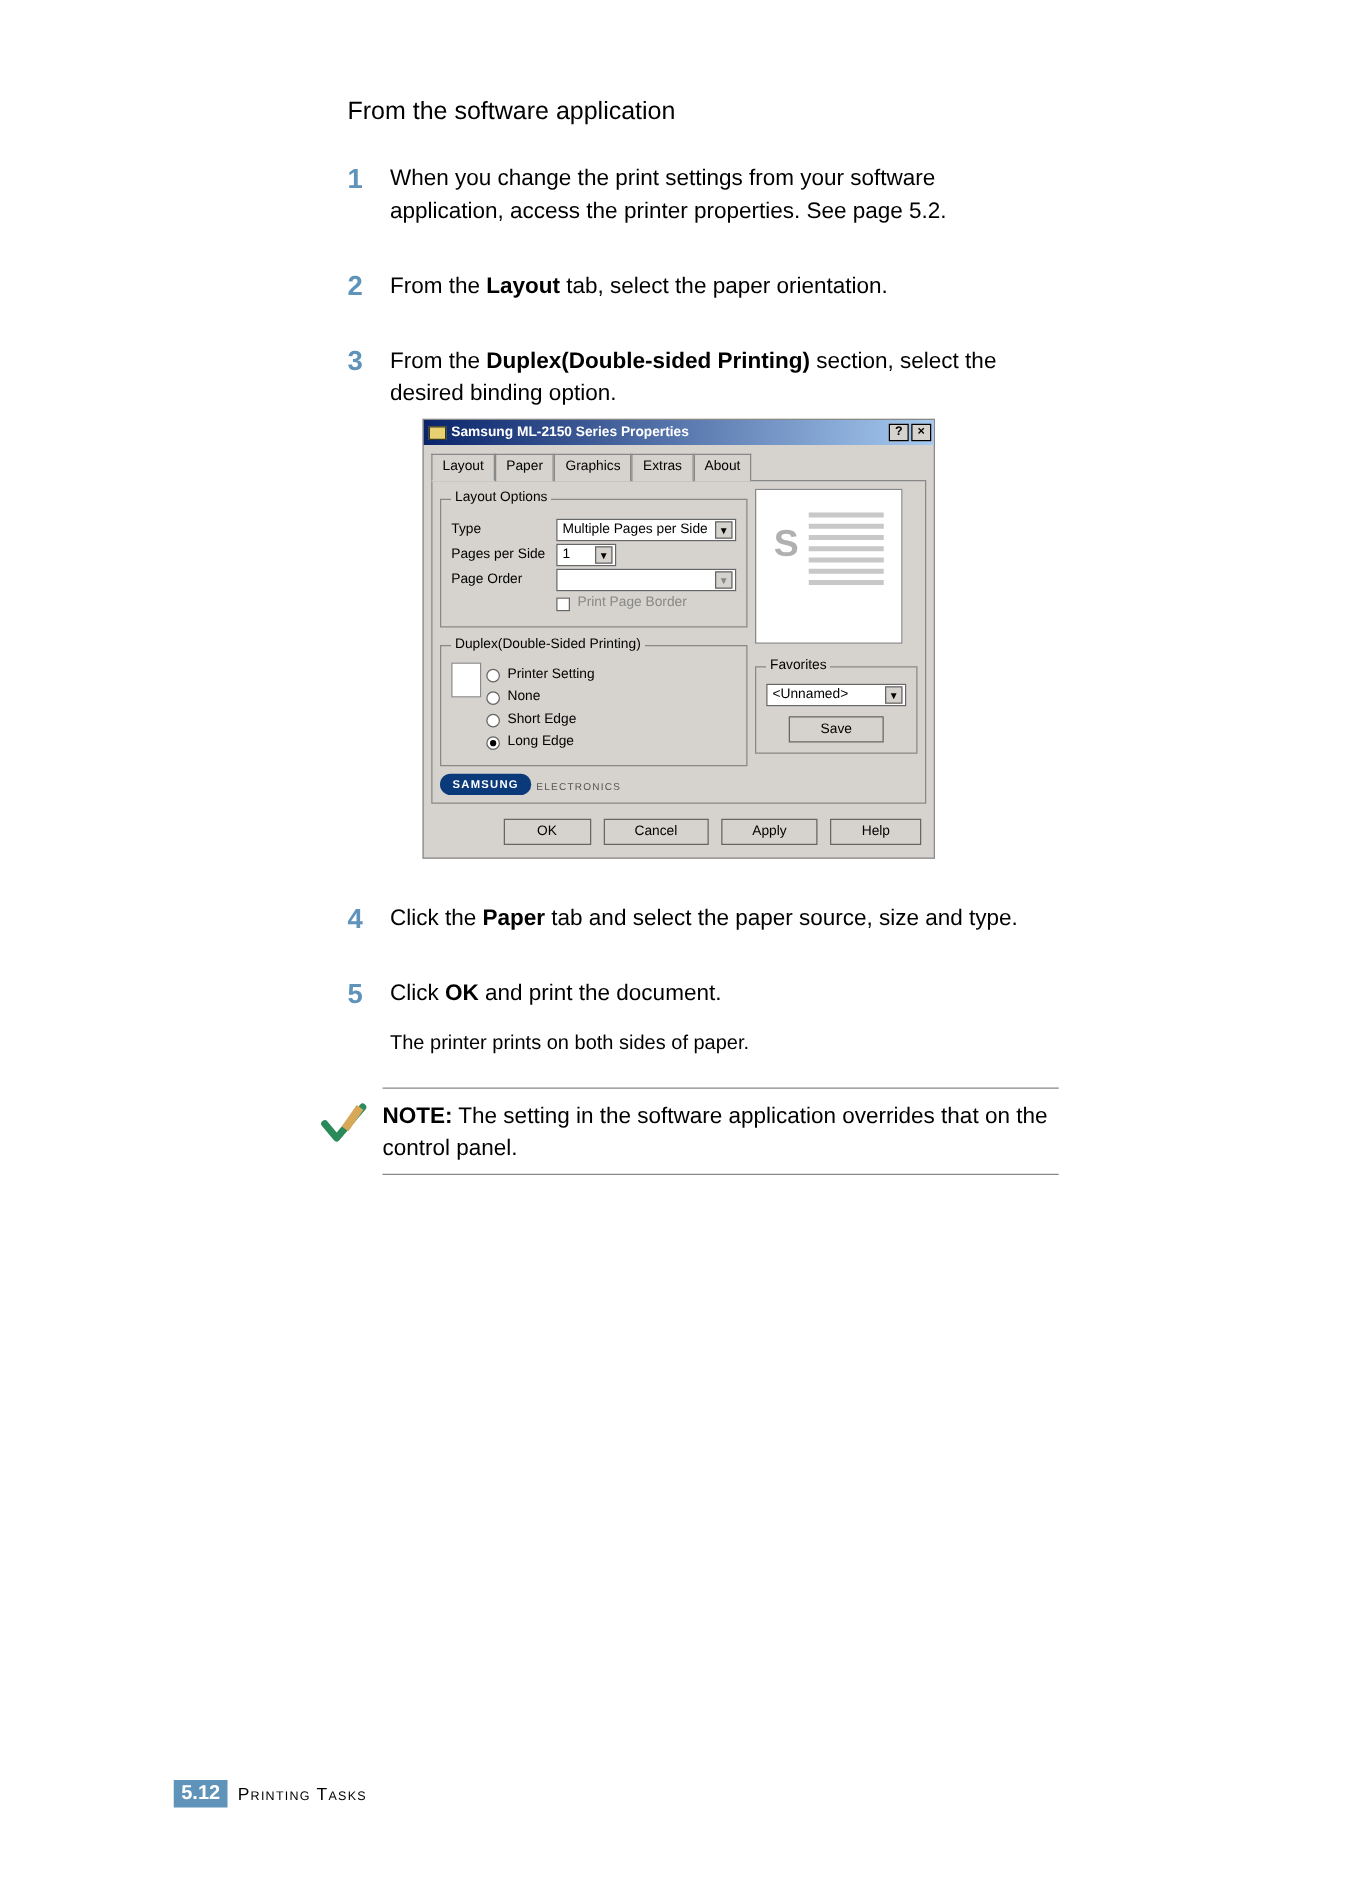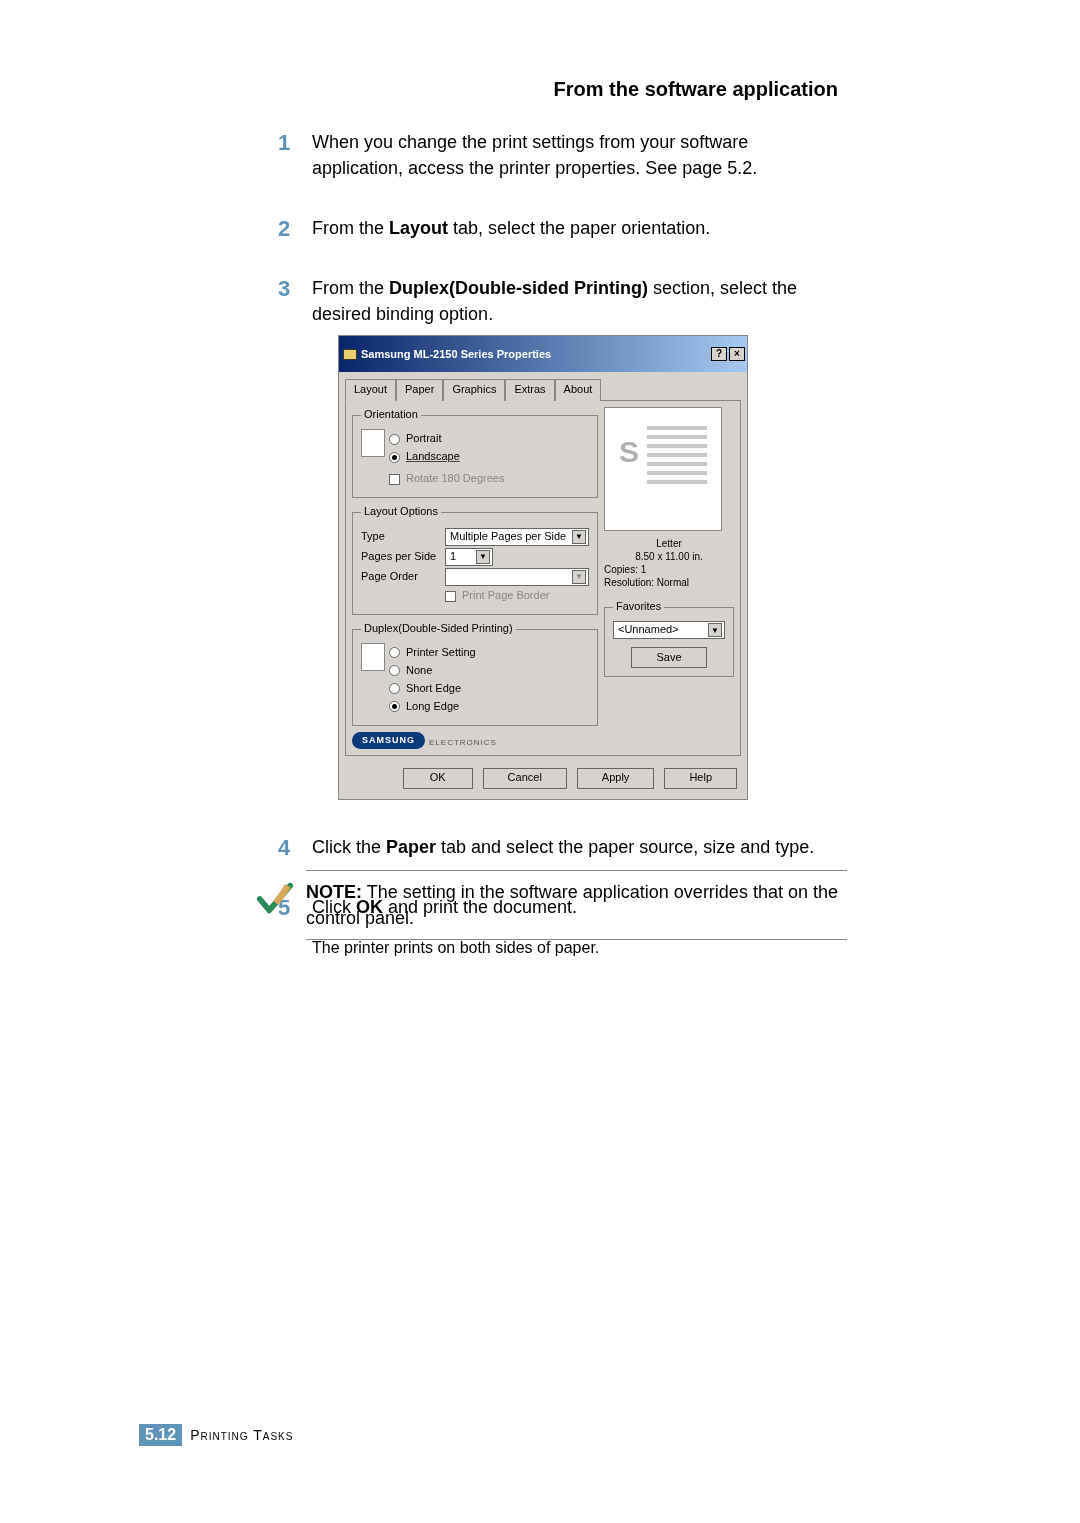--- a/index.html
+++ b/index.html
@@ -11,24 +11,23 @@
     position: relative;
     color: #000;
   }
   .content {
     position: absolute;
     left: 278px;
     top: 78px;
     width: 560px;
   }
   .section-head {
-    font-weight: bold;
+    font-weight: normal;
     font-size: 20px;
     margin-bottom: 28px;
-    text-align: right;
   }
   ol.steps {
     list-style: none;
     counter-reset: step;
   }
   ol.steps > li {
     position: relative;
     padding-left: 34px;
     margin-bottom: 34px;
     font-size: 18px;
@@ -46,21 +45,21 @@
   .dialog {
     width: 410px;
     margin: 8px 0 28px 26px;
     border: 1px solid #888;
     background: #d6d3ce;
     font-family: Tahoma, Arial, sans-serif;
     font-size: 11px;
     color: #000;
   }
   .titlebar {
-    height: 36px;
+    height: 20px;
     background: linear-gradient(to right, #0a246a, #a6caf0);
     color: #fff;
     display: flex;
     align-items: center;
     padding: 0 2px 0 4px;
     font-weight: bold;
   }
   .titlebar .printer-ico {
     width: 14px; height: 11px;
     background: #e8d070;
@@ -250,40 +249,20 @@
         </div>
         <div class="tabstrip">
           <div class="tab active">Layout</div>
           <div class="tab">Paper</div>
           <div class="tab">Graphics</div>
           <div class="tab">Extras</div>
           <div class="tab">About</div>
         </div>
         <div class="tab-body">
           <div class="leftcol">
-            <fieldset class="grp">
-              <legend>Orientation</legend>
-              <div style="display:flex;">
-                <div class="iconbox"></div>
-                <div>
-                  <div class="row">
-                    <span class="radio"></span>
-                    <span>Portrait</span>
-                  </div>
-                  <div class="row">
-                    <span class="radio sel"></span>
-                    <span class="underline">Landscape</span>
-                  </div>
-                  <div class="row disabled" style="margin-top:6px;">
-                    <span class="check"></span>
-                    <span>Rotate 180 Degrees</span>
-                  </div>
-                </div>
-              </div>
-            </fieldset>
 
             <fieldset class="grp">
               <legend>Layout Options</legend>
               <div class="row">
                 <span class="lbl">Type</span>
                 <span class="dropdown" style="flex:1;">
                   <span>Multiple Pages per Side</span>
                   <span class="dd-arrow"></span>
                 </span>
               </div>
@@ -344,26 +323,20 @@
               <div class="lines">
                 <div></div>
                   <div></div>
                   <div></div>
                   <div></div>
                   <div></div>
                   <div></div>
                   <div></div>
               </div>
             </div>
-            <div class="pv-meta">
-              <div class="center">Letter</div>
-              <div class="center">8.50 x 11.00 in.</div>
-              <div>Copies: 1</div>
-              <div>Resolution: Normal</div>
-            </div>
 
             <fieldset class="grp" style="margin-top:10px;">
               <legend>Favorites</legend>
               <div class="dropdown" style="width:100%;">
                 <span>&lt;Unnamed&gt;</span>
                 <span class="dd-arrow"></span>
               </div>
               <div style="text-align:center;margin-top:8px;">
                 <span class="btn">Save</span>
               </div>

